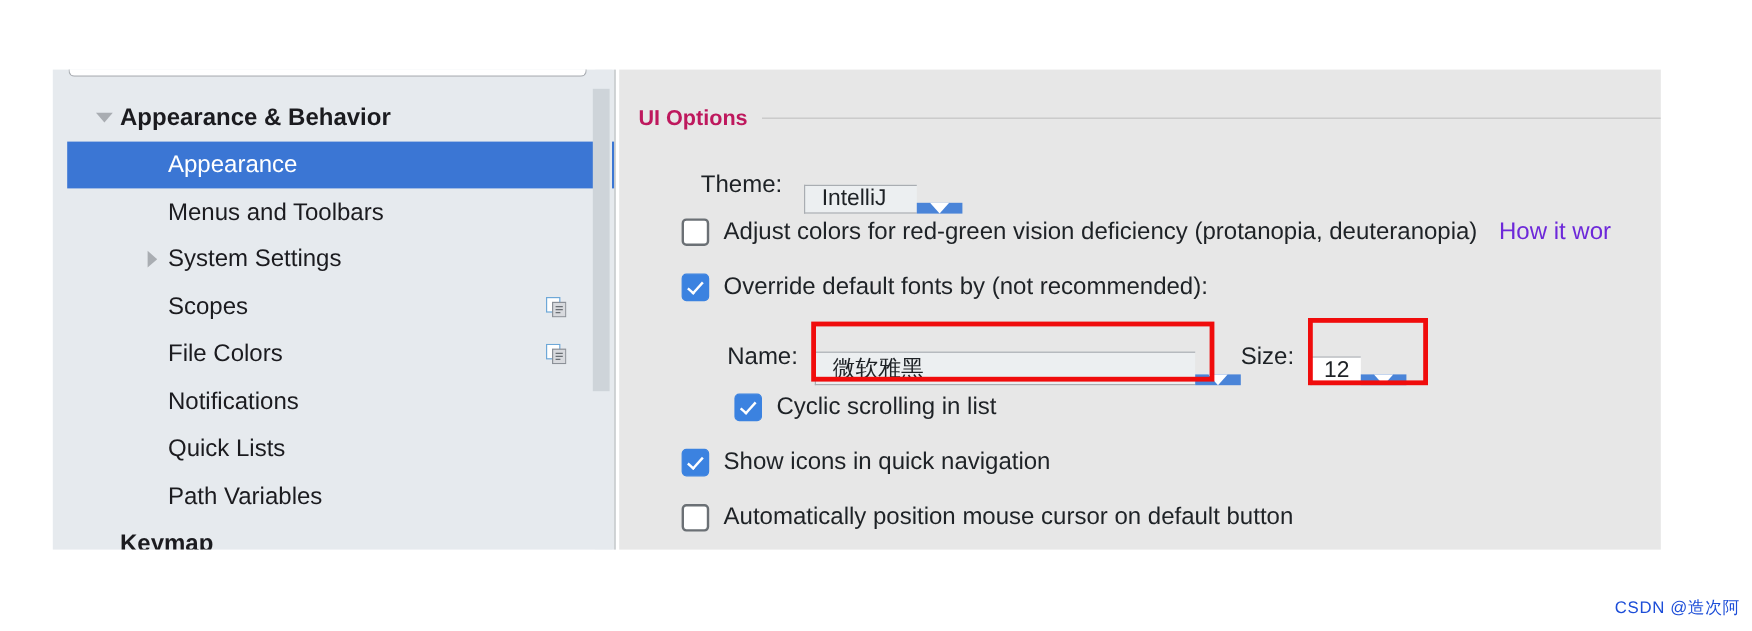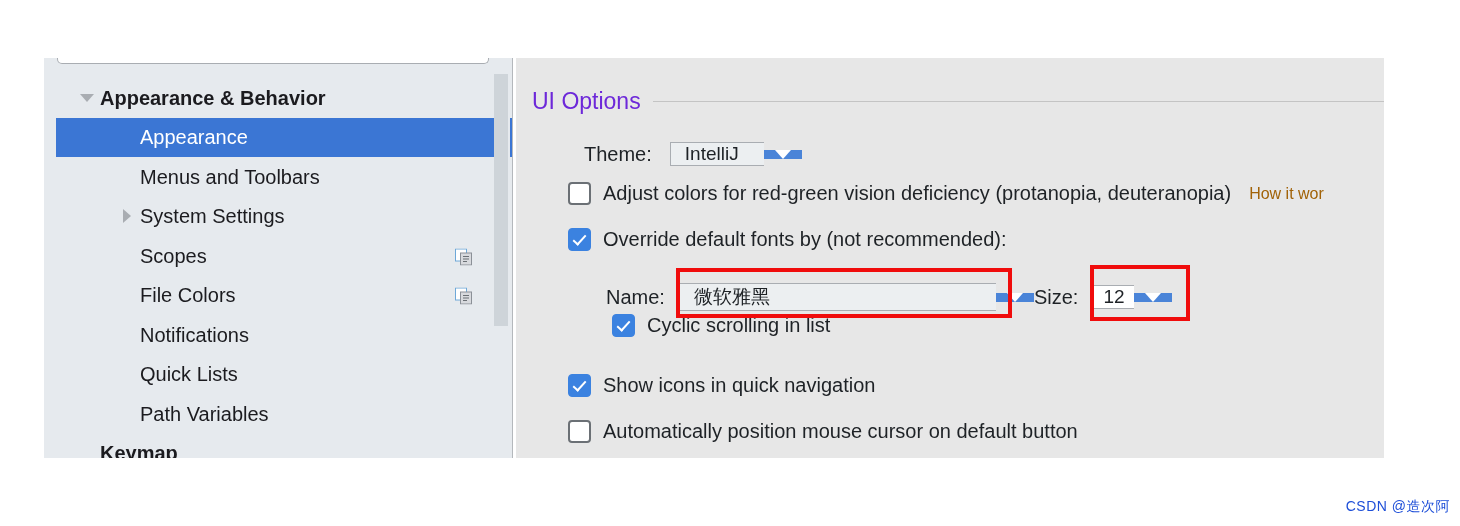--- a/index.html
+++ b/index.html
@@ -137,23 +137,24 @@
 
   .group-header {
     position: absolute;
     left: 16px;
     top: 30px;
     display: flex;
     align-items: center;
     width: 852px;
   }
   .group-title {
-    font-size: 23px;
-    color: #6d28d9;
+    font-size: 18px;
+    color: #be185d;
     white-space: nowrap;
+    font-weight: bold;
   }
   .group-rule {
     flex: 1;
     height: 1px;
     background: #c4c4c4;
     margin-left: 12px;
   }
 
   .row {
     position: absolute;
@@ -191,29 +192,29 @@
     top: 3px;
     width: 5px;
     height: 11px;
     border: solid #ffffff;
     border-width: 0 2.5px 2.5px 0;
     transform: rotate(42deg);
   }
   .cb-label { margin-left: 12px; }
 
   .link-txt {
-    font-size: 16px;
-    color: #a16207;
+    font-size: 20px;
+    color: #6d28d9;
     margin-left: 18px;
   }
 
   
   .combo {
     display: inline-flex;
-    align-items: center;
+    align-items: flex-end;
     height: 48px;
   }
   .combo .field {
     background: #eceff1;
     border: 1px solid #a9adb2;
     border-right: none;
     box-sizing: border-box;
     display: flex;
     align-items: center;
     padding-left: 14px;
@@ -367,21 +368,21 @@
       </span>
       <span class="label-txt" style="">Size:</span>
       <span class="combo white" style="margin-left:14px;">
         <span class="field" style="width:42px; padding-left:10px;">12</span>
         <span class="arrow-btn">
             <span class="tri"></span>
           </span>
       </span>
     </div>
 
-    <div class="row" style="left:52px; top:256px;padding-left:44px;">
+    <div class="row" style="left:52px; top:270px;padding-left:44px;">
       <span class="cb on"></span>
       <span class="label-txt cb-label">Cyclic scrolling in list</span>
     </div>
 
     <div class="row" style="left:52px; top:316px;">
       <span class="cb on"></span>
       <span class="label-txt cb-label">Show icons in quick navigation</span>
     </div>
 
     <div class="row" style="left:52px; top:362px;">

